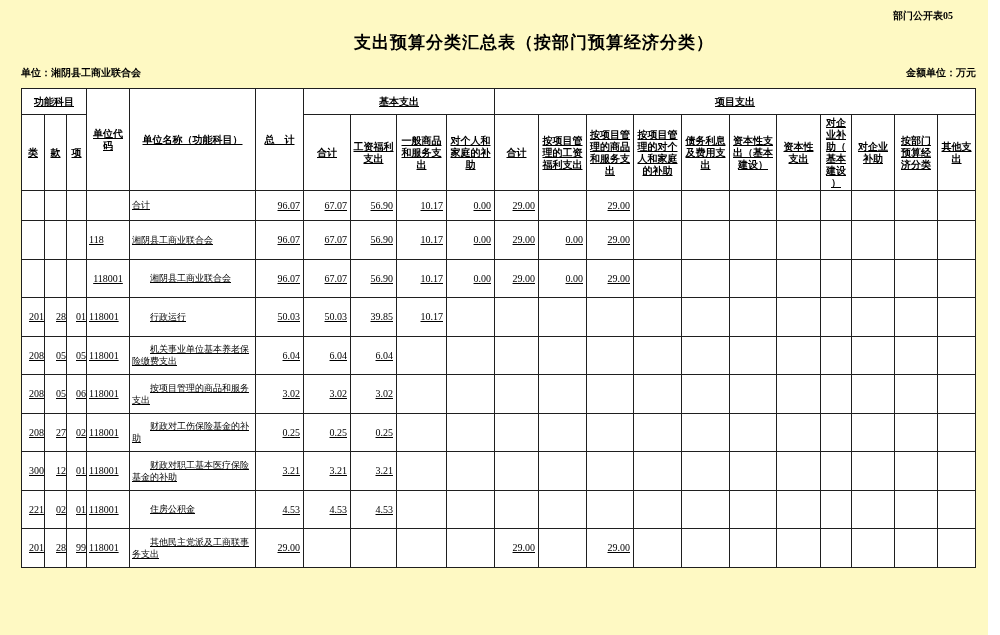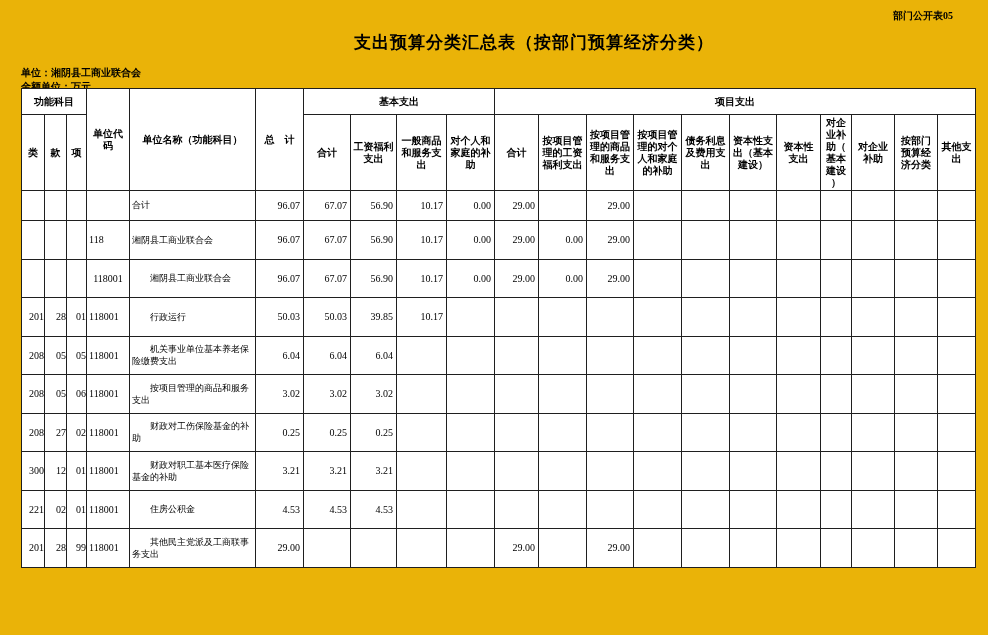--- a/index.html
+++ b/index.html
@@ -2,21 +2,21 @@
 <html><head>
 <meta charset="utf-8">
 <style>
   * { box-sizing: border-box; margin: 0; padding: 0; }
   html, body { background: #fff; }
   body { font-family: "Liberation Serif", serif; color: #000; }
   .page {
     position: relative;
     width: 988px;
     height: 635px;
-    background: #eab308;
+    background: #fef9c3;
     overflow: hidden;
   }
   .doc-number {
     position: absolute;
     top: 9px;
     right: 35px;
     font-size: 10px;
     font-weight: bold;
   }
   .title {
@@ -32,30 +32,30 @@
   }
   .meta {
     position: absolute;
     top: 66px;
     left: 21px;
     width: 955px;
     display: flex;
     justify-content: space-between;
     font-size: 10px;
     font-weight: bold;
-    flex-direction: column;
   }
   table.budget {
     position: absolute;
     top: 88px;
     left: 21px;
     width: 955px;
     border-collapse: collapse;
     table-layout: fixed;
     background: #fff;
+    text-decoration: underline;
   }
   table.budget th, table.budget td {
     border: 1px solid #1f1f1f;
     vertical-align: middle;
     overflow: hidden;
   }
   table.budget th {
     font-weight: bold;
     font-size: 10px;
     line-height: 1.2;

